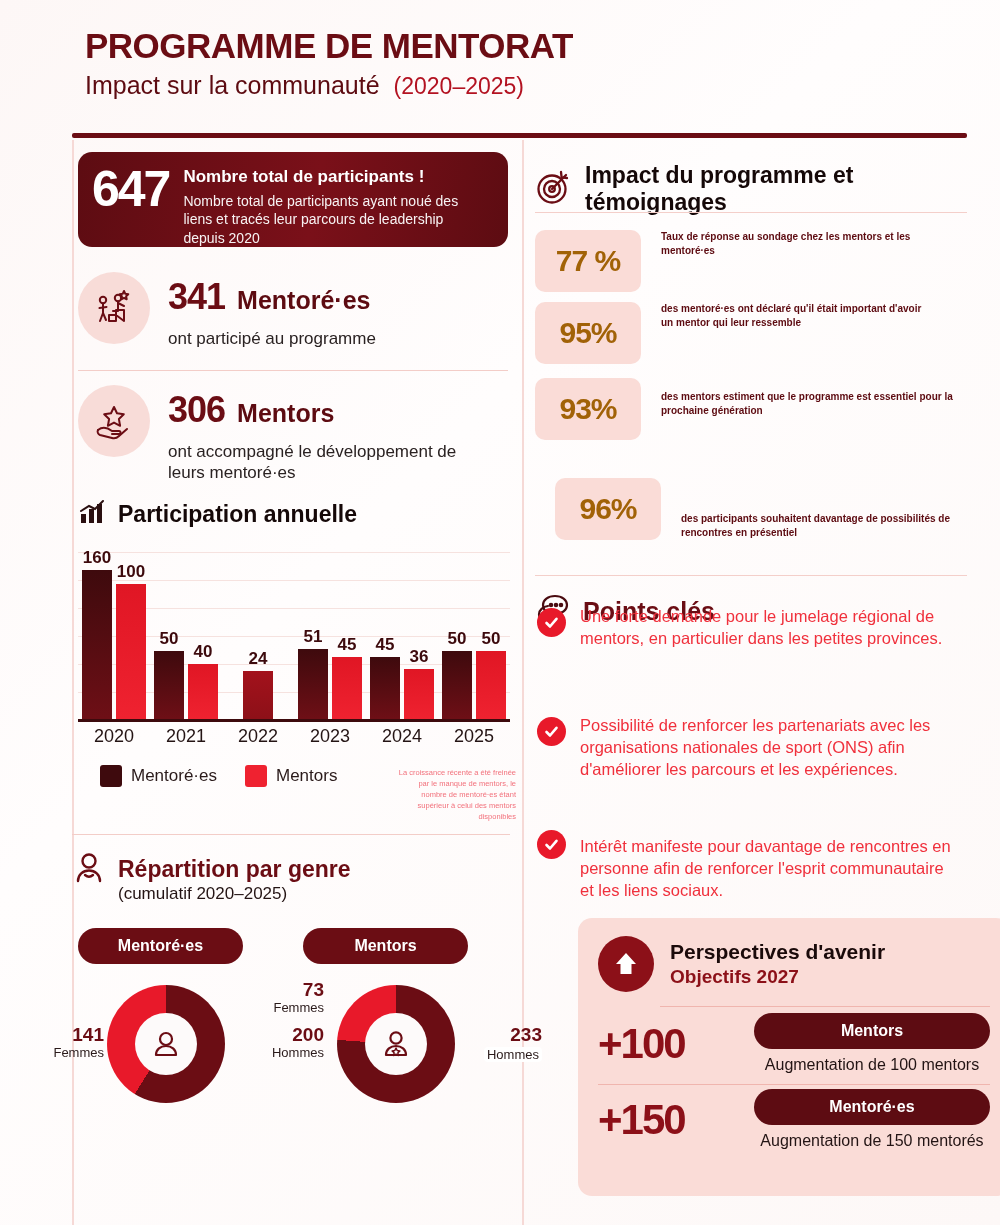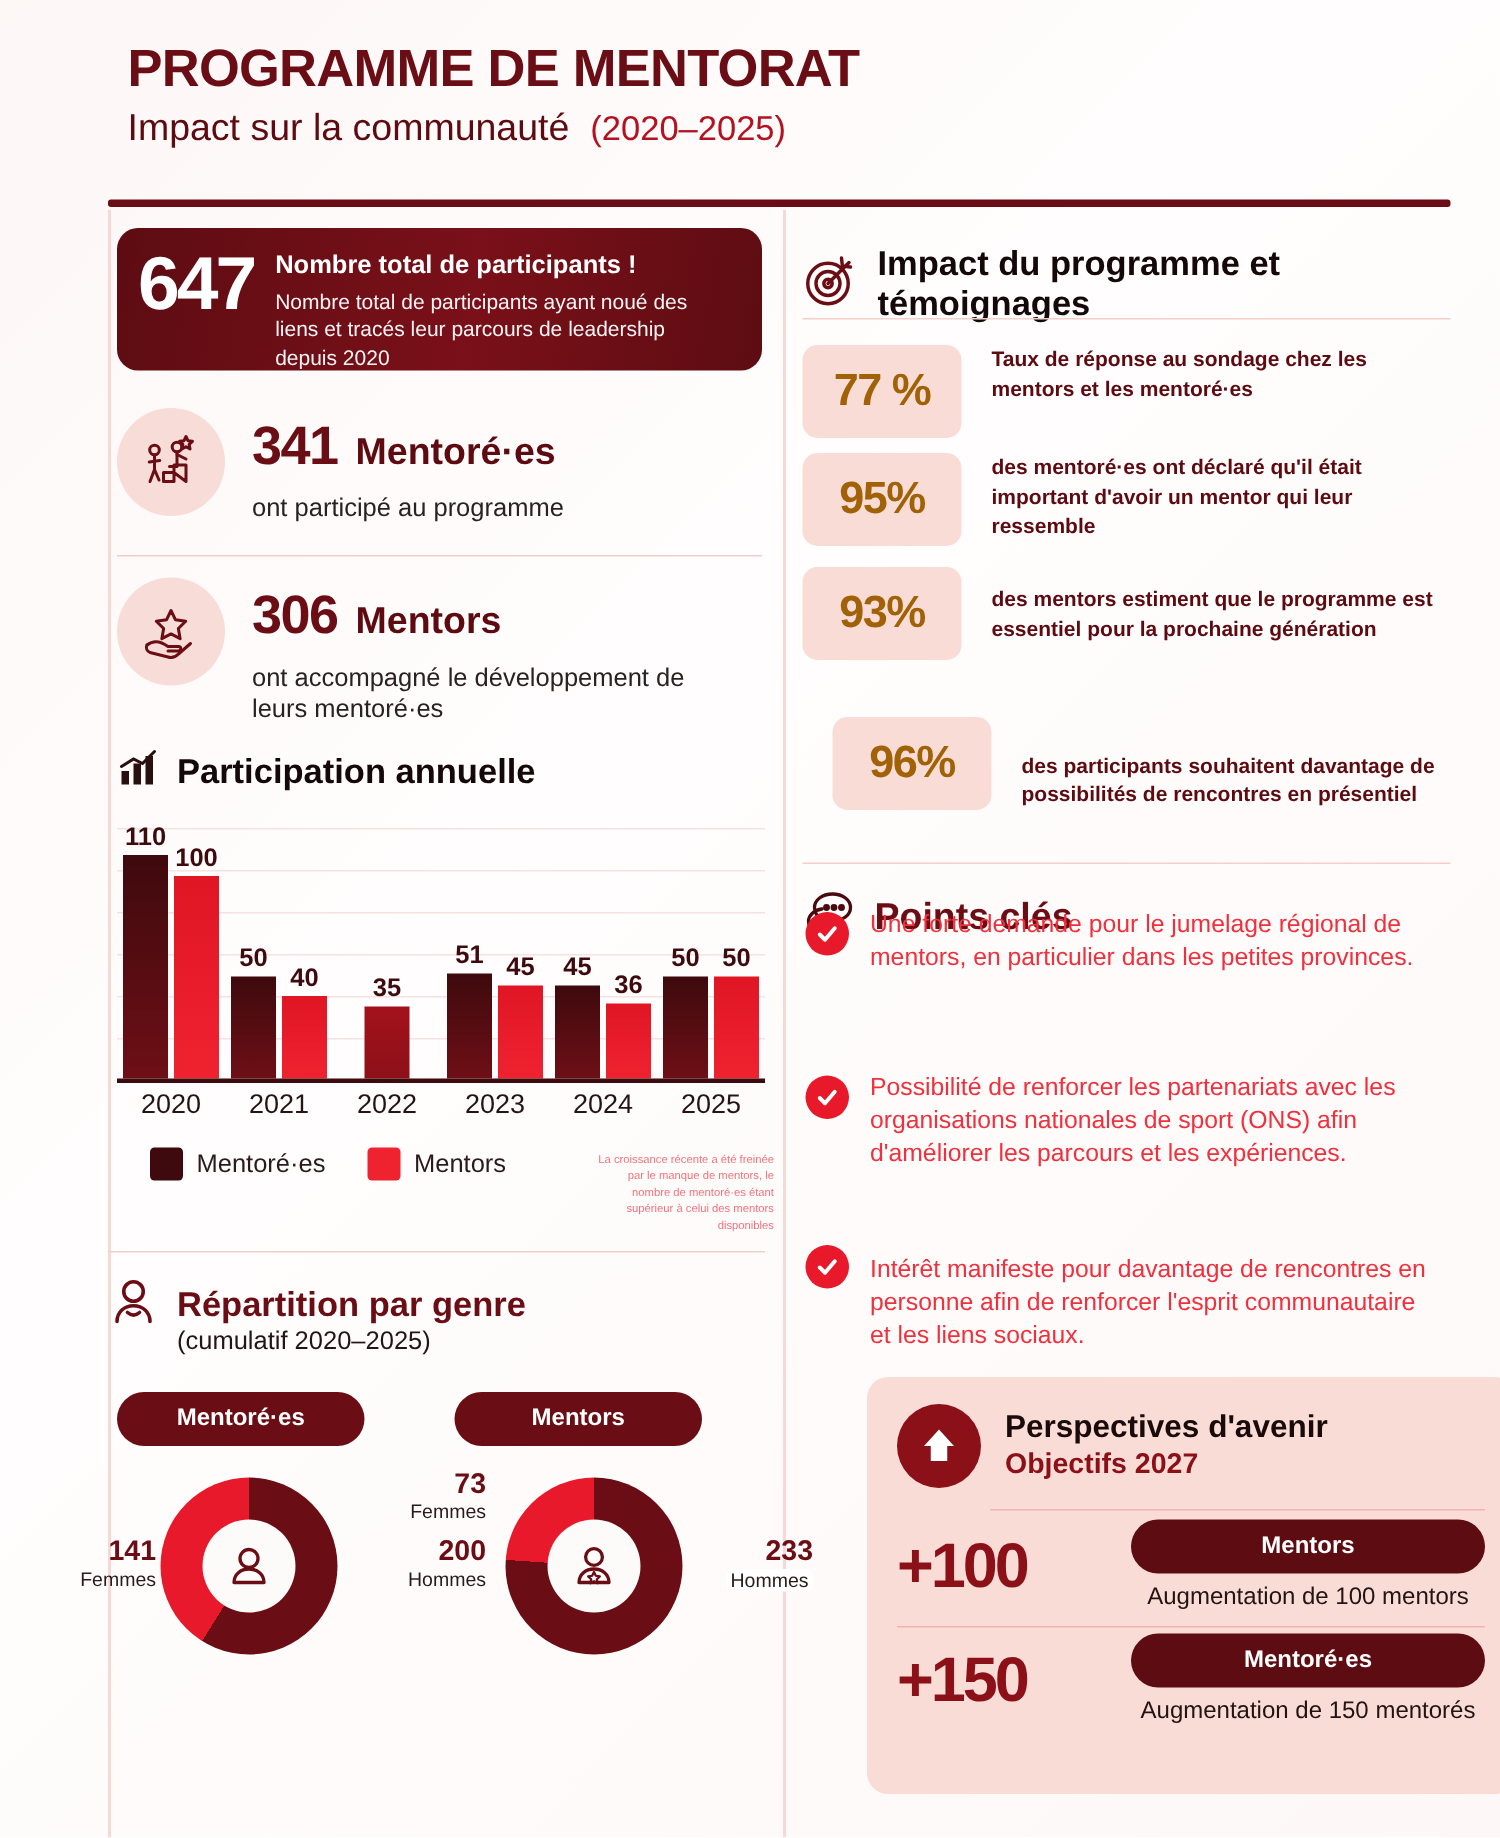--- a/index.html
+++ b/index.html
@@ -109,21 +109,21 @@
   .dlabel .t { font-size: 13px; color: #2a1a1a; }
 
   
   .rule-thin { position: absolute; height: 1px; background: #f4cfca; }
   .pcard { position: absolute; display: flex; align-items: flex-start; }
   .pbox {
     width: 106px; height: 62px; background: #fadcd7; border-radius: 10px;
     display: flex; align-items: center; justify-content: center; flex: none;
   }
   .pbox b { font-size: 30px; font-weight: bold; color: #a16207; letter-spacing: -1px; }
-  .ptxt { margin-left: 20px; font-size: 14px; font-weight: bold; color: #5d0b11; line-height: 1.4; }
+  .ptxt { margin-left: 20px; font-size: 10px; font-weight: bold; color: #5d0b11; line-height: 1.4; }
 
   
   .bullet { position: absolute; display: flex; align-items: flex-start; gap: 14px; }
   .chk {
     width: 29px; height: 29px; border-radius: 50%; background: #e8192a; flex: none;
     display: flex; align-items: center; justify-content: center; margin-top: 2px;
   }
   .btxt { font-size: 16.5px; color: #f0303c; line-height: 1.32; }
 
   
@@ -228,37 +228,37 @@
   <div class="chart">
     <div class="gridline" style="top:0"></div>
     <div class="gridline" style="top:28px"></div>
     <div class="gridline" style="top:56px"></div>
     <div class="gridline" style="top:84px"></div>
     <div class="gridline" style="top:112px"></div>
     <div class="gridline" style="top:140px"></div>
     <div class="bars">
       <div class="grp">
         <div class="bar dark" style="height:89%">
-            <span class="v">110</span>
+            <span class="v">160</span>
           </div>
         <div class="bar red" style="height:81%">
             <span class="v">100</span>
           </div>
       </div>
       <div class="grp">
         <div class="bar dark" style="height:41%">
             <span class="v">50</span>
           </div>
         <div class="bar red" style="height:33%">
             <span class="v">40</span>
           </div>
       </div>
       <div class="grp">
         <div class="bar" style="height:29%;background:linear-gradient(180deg,#a3121c 0%,#8d1018 100%)">
-          <span class="v">35</span>
+          <span class="v">24</span>
           </div>
       </div>
       <div class="grp">
         <div class="bar dark" style="height:42%">
             <span class="v">51</span>
           </div>
         <div class="bar red" style="height:37%">
             <span class="v">45</span>
           </div>
       </div>

